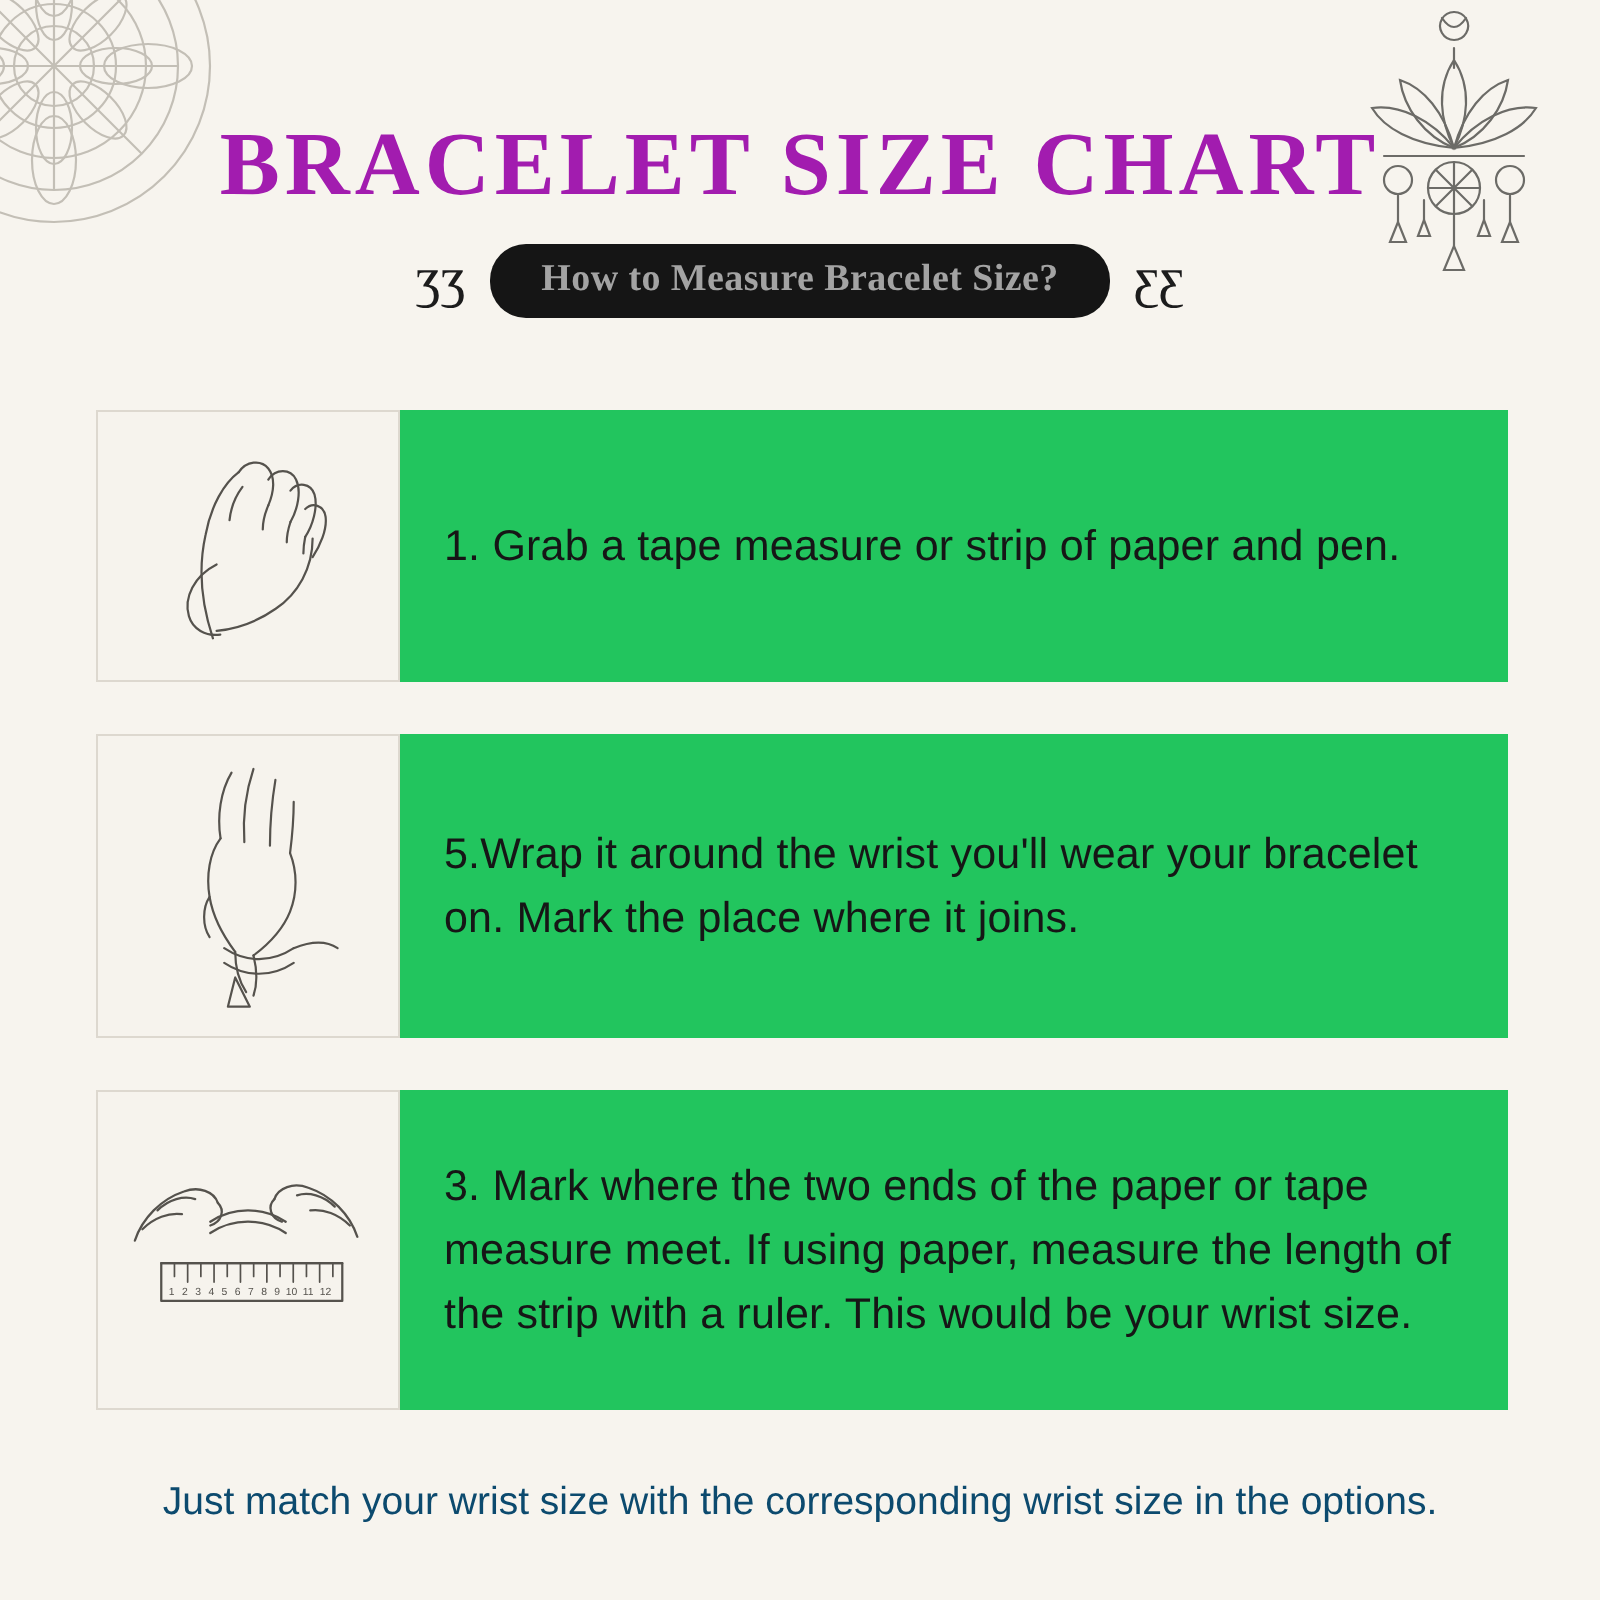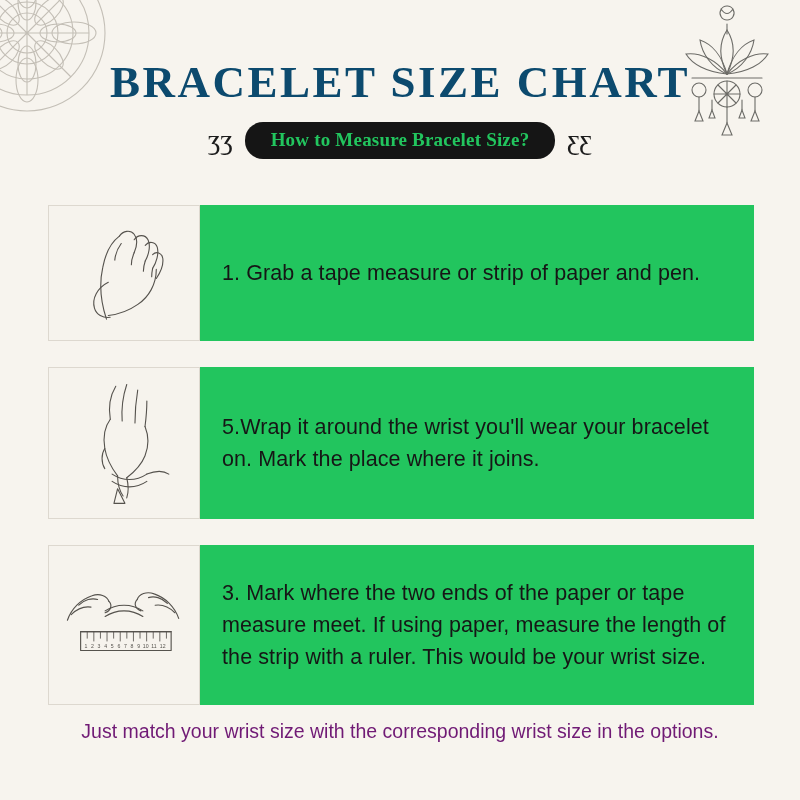--- a/index.html
+++ b/index.html
@@ -40,36 +40,36 @@
   .title {
     position: absolute;
     top: 56px;
     left: 0;
     width: 800px;
     text-align: center;
     font-family: "Liberation Serif", serif;
     font-size: 45px;
     letter-spacing: 2.5px;
     font-weight: 700;
-    color: #0c4a6e;
+    color: #a21caf;
   }
 
   .subtitle-row {
     position: absolute;
     top: 122px;
     left: 0;
     width: 800px;
     display: flex;
     align-items: center;
     justify-content: center;
     gap: 12px;
   }
   .pill {
     background: #151515;
-    color: #22c55e;
+    color: #a3a3a3;
     border-radius: 18px;
     padding: 7px 26px 8px;
     font-family: "Liberation Serif", serif;
     font-size: 19px;
     font-weight: 700;
     letter-spacing: .2px;
     white-space: nowrap;
   }
   .flourish {
     font-size: 28px;
@@ -112,25 +112,25 @@
     font-size: 21.5px;
     line-height: 1.5;
     color: #161616;
     letter-spacing: .1px;
   }
 
   
   .footer {
     position: absolute;
     left: 0;
-    top: 720px;
+    top: 740px;
     width: 800px;
     text-align: center;
     font-size: 19.5px;
-    color: #701a75;
+    color: #0c4a6e;
   }
 
   svg { display: block; }
 </style>
 </head>
 <body>
 
 <div class="mandala">
   <svg viewBox="0 0 170 170" width="170" height="170">
     <g stroke="#9a9489" fill="none" stroke-width="1.1">

